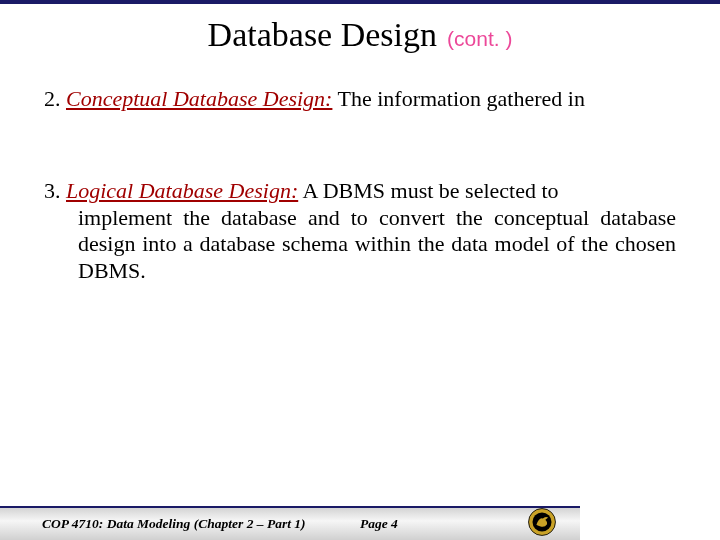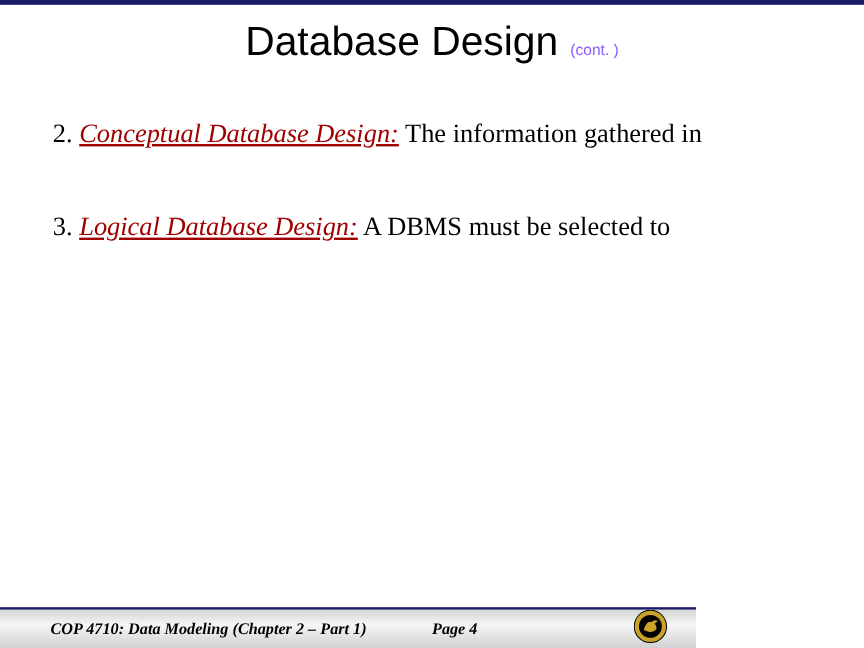--- a/index.html
+++ b/index.html
@@ -23,42 +23,41 @@
     background: #1a1a66;
   }
   .title-wrap {
     position: absolute;
     top: 16px;
     left: 0;
     width: 720px;
     text-align: center;
   }
   .title-main {
-    font-family: Liberation Sans, sans-serif;
+    font-family: Liberation Serif, serif;
     font-size: 34px;
     color: #000;
     display: inline;
   }
   .title-sub {
     font-family: Arial, Helvetica, sans-serif;
-    font-size: 13px;
-    color: #8b5cf6;
+    font-size: 21px;
+    color: #ec4899;
     display: inline;
     vertical-align: baseline;
     margin-left: 6px;
   }
   .content {
     position: absolute;
     top: 86px;
     left: 44px;
     width: 632px;
   }
   .item {
     margin-bottom: 40px;
-    margin-top: 12px;
   }
   .num {
     display: inline;
     font-size: 22px;
     color: #000;
   }
   .term {
     display: inline;
     font-size: 22px;
     color: #a00000;
@@ -129,24 +128,25 @@
   </div>
 
   <div class="content">
 
     <div class="item">
       <div class="body-text">
         <span class="num">2. </span><span class="term">Conceptual Database Design:</span><span class="colon-rest">  The information gathered in</span>
       </div>
     </div>
 
-    <div class="item" style="margin-top:52px;">
+    <div class="item" style="margin-top:66px;">
       <div class="body-text">
         <span class="num">3. </span><span class="term">Logical Database Design:</span><span class="colon-rest">  A DBMS must be selected to</span>
       </div>
+      <div class="body-text indent">implement the database and to convert the conceptual database design into a database schema within the data model of the chosen DBMS.</div>
     </div>
 
   </div>
 
   <div class="footer">
     <span class="footer-left">COP 4710: Data Modeling (Chapter 2 – Part 1)</span>
     <span class="footer-center">Page 4</span>
     <span class="logo">
       <svg viewBox="0 0 100 100">
         <circle cx="50" cy="50" r="48" fill="#c9a227" stroke="#000" stroke-width="3"></circle>

